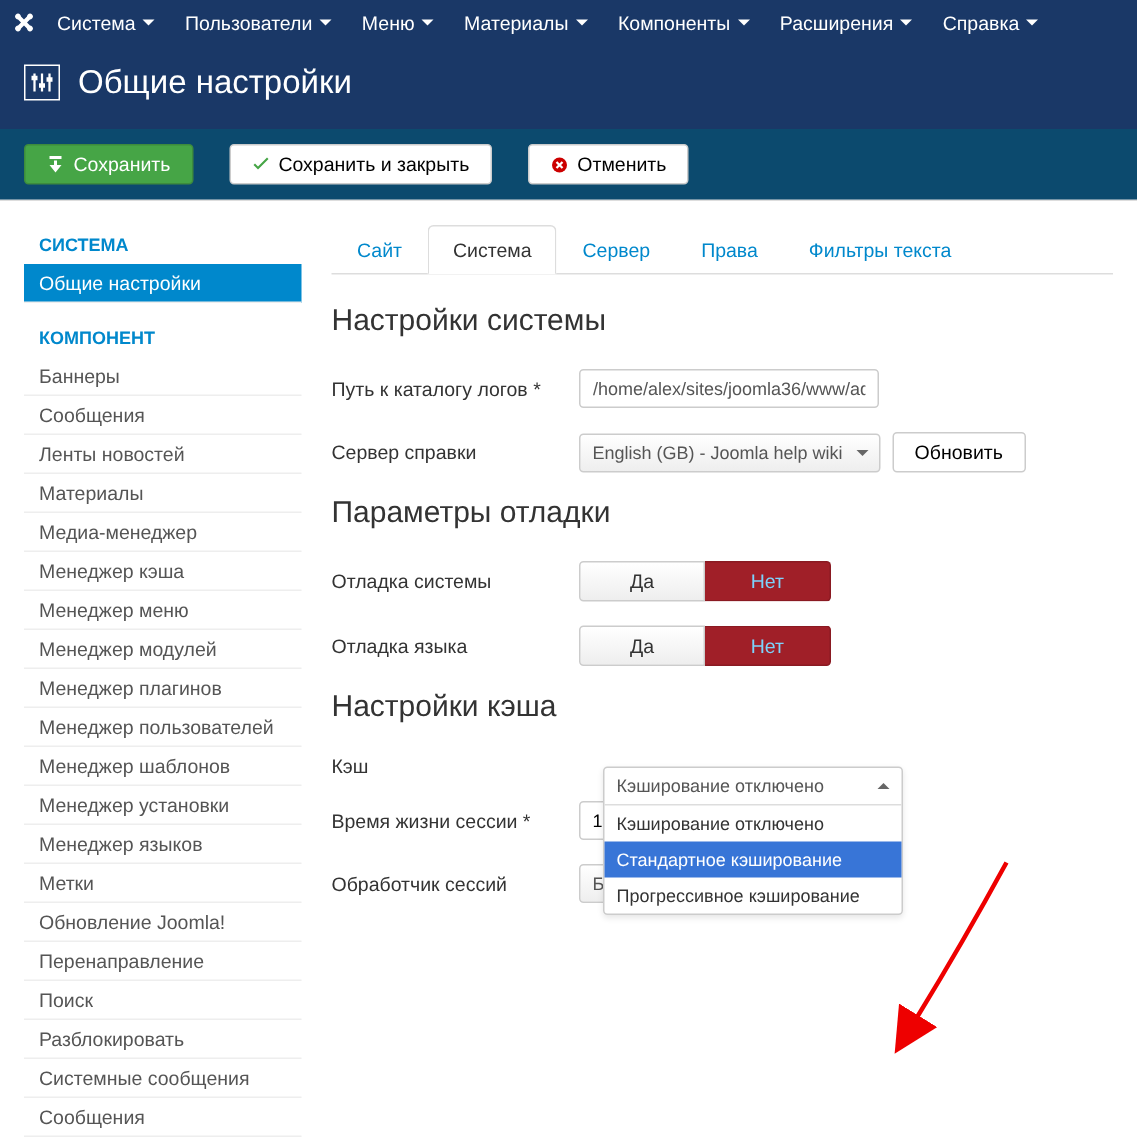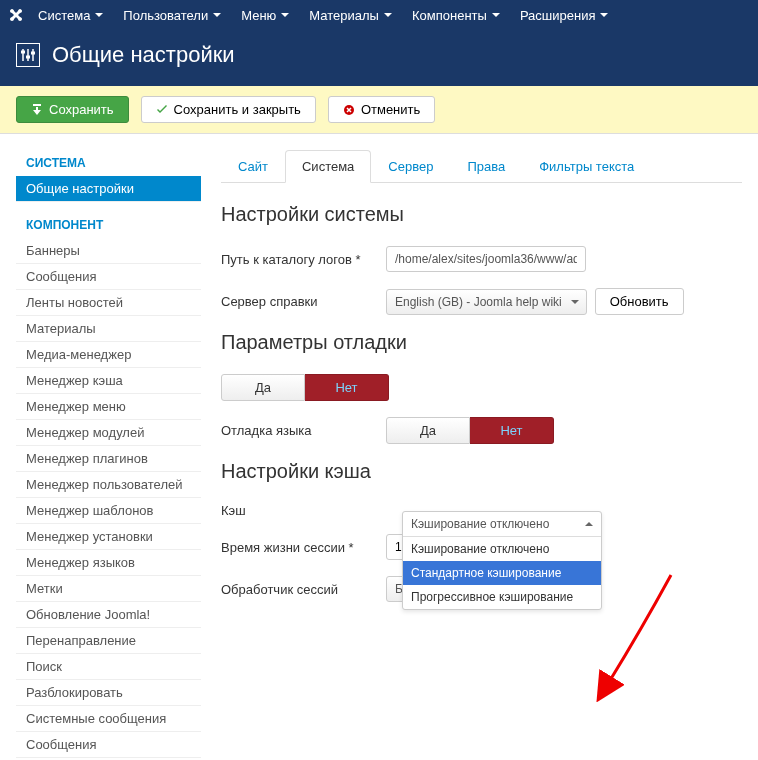--- a/index.html
+++ b/index.html
@@ -6,21 +6,21 @@
 body { font-family: Arial, Helvetica, sans-serif; font-size: 13px; color: #333; background: #fff; width: 758px; }
 .topbar { background: #1a3867; height: 30px; display: flex; align-items: center; padding: 0 8px; }
 .joomla-logo { width: 16px; height: 16px; display: inline-block; margin-right: 4px; }
 .joomla-logo svg { fill: #fff; }
 .topbar-item { color: #fff; padding: 0 10px; cursor: pointer; display: flex; align-items: center; height: 30px; font-size: 13px; }
 .caret { display: inline-block; width: 0; height: 0; border-left: 4px solid transparent; border-right: 4px solid transparent; border-top: 4px solid #fff; margin-left: 5px; }
 .header { background: #1a3867; padding: 12px 16px 18px; display: flex; align-items: center; }
 .header-icon { width: 24px; height: 24px; border: 1px solid #fff; display: flex; align-items: center; justify-content: center; margin-right: 12px; }
 .header-icon svg { stroke: #fff; fill: none; }
 .header-title { color: #fff; font-size: 22px; font-weight: normal; }
-.toolbar { background: #fef9c3; padding: 10px 16px; border-bottom: 1px solid #ddd; display: flex; gap: 12px; }
+.toolbar { background: #0c4a6e; padding: 10px 16px; border-bottom: 1px solid #ddd; display: flex; gap: 24px; }
 .btn { padding: 5px 14px; border-radius: 3px; cursor: pointer; font-size: 13px; display: inline-flex; align-items: center; gap: 6px; border: 1px solid #ccc; background: #fff; }
 .btn-success { background: #46a546; border-color: #3d8b3d; color: #fff; }
 .btn .icon { display: inline-flex; }
 .icon-save svg, .icon-check svg, .icon-cancel svg { width: 12px; height: 12px; }
 .icon-check svg { fill: #46a546; }
 .icon-cancel svg { fill: #c00; }
 .content { display: flex; padding: 16px; gap: 20px; }
 .sidebar { width: 185px; flex-shrink: 0; }
 .sidebar-heading { color: #0088cc; font-size: 12px; font-weight: bold; padding: 6px 10px; text-transform: uppercase; }
 .sidebar ul { list-style: none; }
@@ -67,20 +67,21 @@
         <path d="M4 2c-1 0-2 1-2 2 0 1 1 2 2 2l2 2-2 2c-1 0-2 1-2 2 0 1 1 2 2 2 1 0 2-1 2-2l2-2 2 2c0 1 1 2 2 2 1 0 2-1 2-2 0-1-1-2-2-2l-2-2 2-2c1 0 2-1 2-2 0-1-1-2-2-2-1 0-2 1-2 2l-2 2-2-2c0-1-1-2-2-2z"></path>
       </svg>
   </span>
   <div id="topmenu-container" style="display:flex">
       <div class="topbar-item">Система<span class="caret"></span></div>
       <div class="topbar-item">Пользователи<span class="caret"></span></div>
       <div class="topbar-item">Меню<span class="caret"></span></div>
       <div class="topbar-item">Материалы<span class="caret"></span></div>
       <div class="topbar-item">Компоненты<span class="caret"></span></div>
       <div class="topbar-item">Расширения<span class="caret"></span></div>
+      <div class="topbar-item">Справка<span class="caret"></span></div>
     </div>
 </div>
 
 <div class="header">
   <span class="header-icon">
     <svg width="16" height="16" viewBox="0 0 16 16">
         <line x1="3" y1="2" x2="3" y2="14" stroke-width="1.5"></line>
         <line x1="8" y1="2" x2="8" y2="14" stroke-width="1.5"></line>
         <line x1="13" y1="2" x2="13" y2="14" stroke-width="1.5"></line>
         <rect x="1.5" y="4" width="3" height="2" fill="#fff"></rect>
@@ -170,20 +171,21 @@
     <div class="form-row">
       <div class="form-label">Сервер справки</div>
       <div class="form-control">
         <span class="select-wrap"><span class="select">English (GB) - Joomla help wiki</span></span>
         <button class="btn">Обновить</button>
       </div>
     </div>
 
     <h2 class="section-title">Параметры отладки</h2>
     <div class="form-row">
+      <div class="form-label">Отладка системы</div>
       <div class="form-control">
         <div class="btn-group">
           <div class="btn-toggle">Да</div>
           <div class="btn-toggle active-no">Нет</div>
         </div>
       </div>
     </div>
     <div class="form-row">
       <div class="form-label">Отладка языка</div>
       <div class="form-control">

